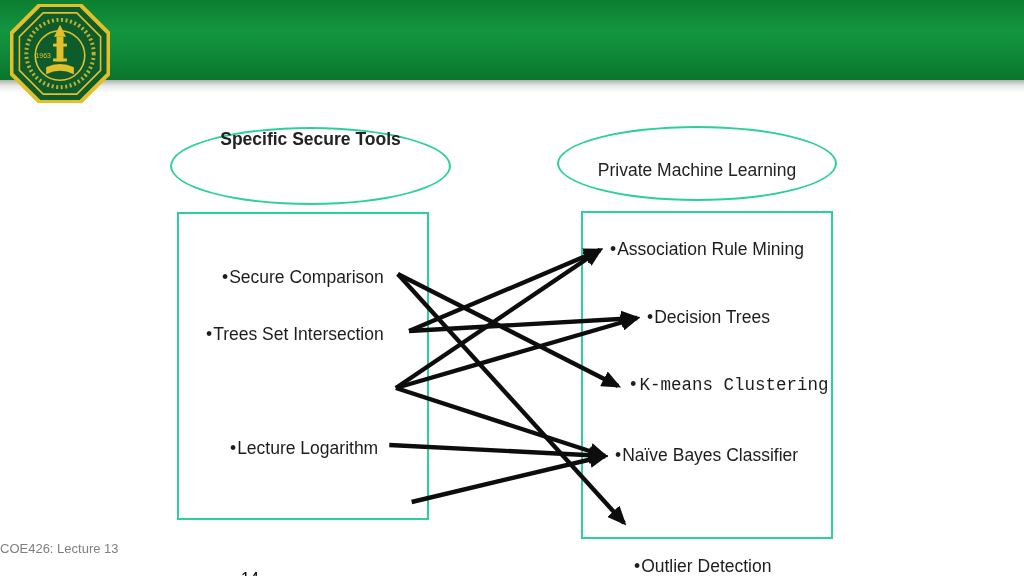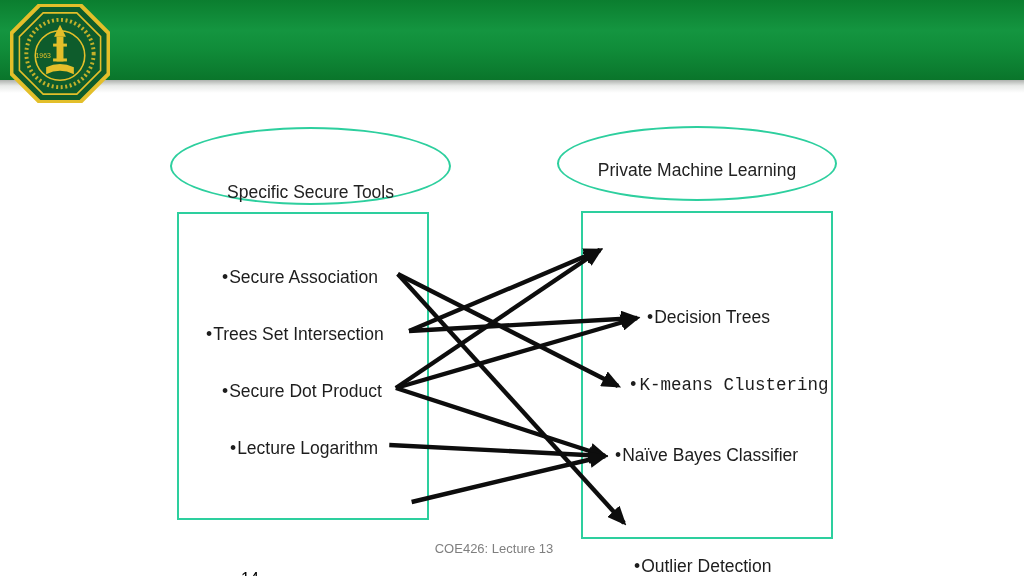--- a/index.html
+++ b/index.html
@@ -11,21 +11,21 @@
     background:linear-gradient(180deg,#0b7e2f 0%,#149540 38%,#108c39 62%,#0a752b 100%);}
   .header-fade{position:absolute;left:0;top:80px;width:1024px;height:13px;
     background:linear-gradient(180deg,#aeb2ae 0%,#e8eae8 45%,#ffffff 100%);}
 
   
   .logo{position:absolute;left:10px;top:4px;width:100px;height:99px;}
 
   
   .oval{position:absolute;border:2.5px solid #2dcf9e;border-radius:50%;
     display:flex;justify-content:center;color:#222;font-size:17.5px;background:#fff0;}
-  .oval-left{left:170px;top:127px;width:277px;height:74px;align-items:flex-end;}
+  .oval-left{left:170px;top:127px;width:277px;height:74px;align-items:flex-start;font-weight:bold;}
   .oval-right{left:557px;top:126px;width:276px;height:71px;align-items:flex-start;padding-top:0;}
   .oval-right .oval-label{margin-top:32px;}
 
   
   .tool-box{position:absolute;border:2px solid #2dcf9e;background:#fff0;}
   .box-left{left:177px;top:212px;width:248px;height:304px;}
   .box-right{left:581px;top:211px;width:248px;height:324px;}
 
   
   .item{position:absolute;height:24px;line-height:24px;font-size:17.5px;color:#1d1d1d;white-space:nowrap;}
@@ -34,21 +34,21 @@
   .li3{left:230px;top:436px;} .li4{left:206px;top:493px;}
   .ri0{left:610px;top:237px;} .ri1{left:647px;top:305px;} .ri2{left:628px;top:373px;font-family:Liberation Mono, monospace;}
   .ri3{left:615px;top:443px;} .ri4{left:634px;top:510px;margin-top:44px;}
 
   
   #arrow-layer{position:absolute;left:0;top:0;width:1024px;height:576px;pointer-events:none;}
 
   
   .page-number{position:absolute;left:233px;top:570px;width:34px;text-align:center;
     font-size:16px;color:#000000;}
-  .course-label{position:absolute;left:0;top:541px;width:988px;text-align:center;
+  .course-label{position:absolute;left:0;top:541px;width:988px;text-align:left;
     font-size:13px;color:#7f7f7f;}
 </style>
 </head>
 <body>
 
 <div id="slide">
 
   <div class="header-bar"></div>
   <div class="header-fade"></div>
 
@@ -70,25 +70,25 @@
   <div class="oval oval-left">
     <span class="oval-label">Specific Secure Tools</span>
   </div>
   <div class="oval oval-right">
     <span class="oval-label">Private Machine Learning</span>
   </div>
 
   <div class="tool-box box-left"></div>
   <div class="tool-box box-right"></div>
 
-  <div class="item li0">Secure Association</div>
+  <div class="item li0">Secure Comparison</div>
   <div class="item li1">Trees Set Intersection</div>
-  <div class="item li2">Secure Dot Product</div>
   <div class="item li3">Lecture Logarithm</div>
 
+  <div class="item ri0">Association Rule Mining</div>
   <div class="item ri1">Decision Trees</div>
   <div class="item ri2">K-means Clustering</div>
   <div class="item ri3">Naïve Bayes Classifier</div>
   <div class="item ri4">Outlier Detection</div>
 
   <svg id="arrow-layer">
     <defs>
       <marker id="ah" markerWidth="4.4" markerHeight="3.8" refX="3.6" refY="1.9" orient="auto">
         <path d="M0,0 L4.4,1.9 L0,3.8 Z" fill="#0d0d0d"></path>
       </marker>

